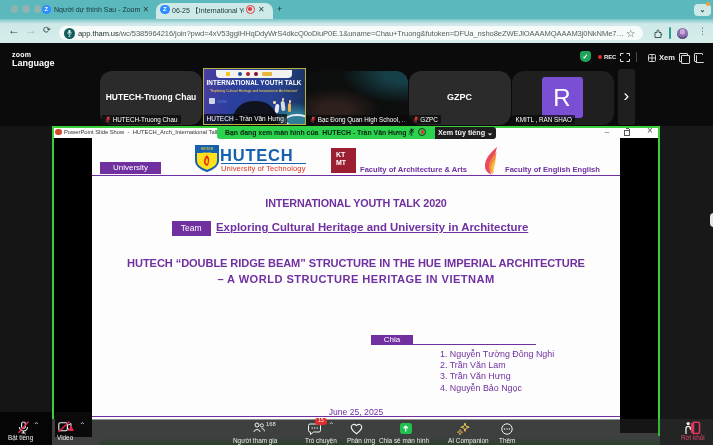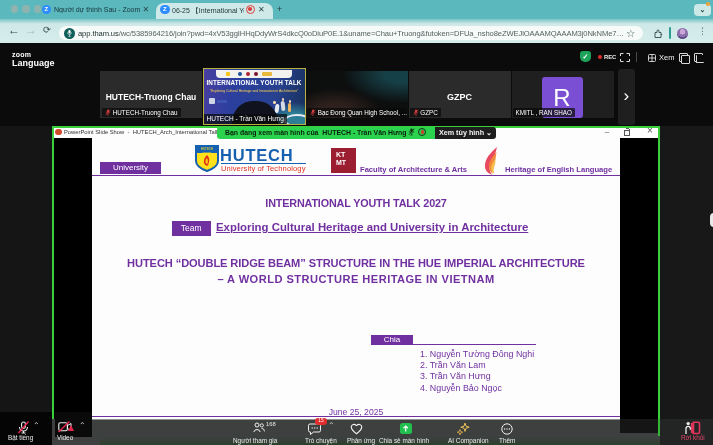--- a/index.html
+++ b/index.html
@@ -12,21 +12,21 @@
   .tabico{width:9.5px;height:9.5px;border-radius:50%;background:#2d8cff;color:#fff;font-size:6px;text-align:center;line-height:9.5px;font-weight:bold;}
   .tabtitle{font-size:7.5px;color:#17343a;white-space:nowrap;overflow:hidden;}
   .tabx{font-size:8px;color:#2c4a48;}
   #toolbar{left:0;top:19px;width:713px;height:24px;background:linear-gradient(to bottom,#79c4c6 0px,#cfe9e8 5px,#d6edeb 24px);}
   .navico{font-size:12px;color:#2f4b49;top:22.5px;}
   #urlpill{left:59px;top:26px;width:584px;height:14px;background:#f6fbfa;border-radius:7.5px;}
   #urlmic{left:63.5px;top:27.5px;width:11px;height:11px;border-radius:50%;background:#0e5e5a;color:#fff;font-size:7px;text-align:center;line-height:11px;}
   #urltext{left:78px;top:29px;width:546px;font-size:7.6px;color:#555e5d;white-space:nowrap;overflow:hidden;text-overflow:ellipsis;letter-spacing:-0.1px;}
   
   #stage{left:0;top:43px;width:713px;height:402px;background:#0b0b0b;}
-  .thumb{top:71px;height:47px;background:#2b2b2b;overflow:hidden;}
+  .thumb{top:71px;height:54px;background:#2b2b2b;overflow:hidden;border-radius:12px;}
   .thumbname{width:100%;text-align:center;color:#fff;font-weight:bold;font-size:8.5px;top:21px;}
   .badge{background:rgba(10,10,10,0.72);color:#fff;font-size:6.3px;line-height:9.5px;height:9.5px;padding:0 3px;bottom:1px;border-radius:1px;white-space:nowrap;}
   
   #gbar{left:217px;top:127px;width:218px;height:12px;background:#2bd24d;border-radius:3px 0 0 3px;color:#0a200d;font-size:6.9px;font-weight:bold;line-height:12px;white-space:nowrap;}
   #gopt{left:435px;top:126.5px;width:61px;height:12.5px;background:#1e1e1e;color:#f2f2f2;font-size:7.2px;font-weight:bold;line-height:12.5px;text-align:center;border-radius:0 3px 3px 0;white-space:nowrap;}
   
   #shareL{left:52px;top:126px;width:2px;height:311px;background:#3bd03b;}
   #shareR{left:658px;top:126px;width:2px;height:311px;background:#3bd03b;}
   #shareT{left:52px;top:126px;width:608px;height:1.5px;background:#3bd03b;}
   #ppttitle{left:54px;top:127.5px;width:604px;height:10px;background:#fdfdfd;}
@@ -91,21 +91,21 @@
 <div class="abs" style="left:604px;top:53.5px;color:#efefef;font-size:5.8px;font-weight:bold;">REC</div>
 <svg class="abs" style="left:620px;top:53px;" width="10" height="9" viewBox="0 0 10 9">
     <path d="M0.5 3 v-2.5 h3 M6.5 0.5 h3 v2.5 M9.5 6 v2.5 h-3 M3.5 8.5 h-3 v-2.5" fill="none" stroke="#e0e0e0" stroke-width="1"></path>
   </svg>
 <div class="abs" style="left:636px;top:52px;width:1px;height:10px;background:#4a4a4a;"></div>
 <svg class="abs" style="left:648px;top:53.5px;" width="8" height="8" viewBox="0 0 8 8">
     <rect x="0.5" y="0.5" width="7" height="7" rx="1" fill="none" stroke="#e0e0e0" stroke-width="0.9"></rect>
     <line x1="4" y1="0.5" x2="4" y2="7.5" stroke="#e0e0e0" stroke-width="0.9"></line>
     <line x1="0.5" y1="4" x2="7.5" y2="4" stroke="#e0e0e0" stroke-width="0.9"></line>
   </svg>
-<div class="abs" style="left:659px;top:52.5px;color:#f0f0f0;font-size:7.5px;font-weight:normal;">Xem</div>
+<div class="abs" style="left:659px;top:52.5px;color:#f0f0f0;font-size:7.5px;font-weight:bold;">Xem</div>
 <div class="abs" style="left:679px;top:53px;width:7px;height:7px;border:1px solid #d8d8d8;border-radius:1px;"></div>
 <div class="abs" style="left:681px;top:55px;width:7px;height:7px;background:#0b0b0b;border:1px solid #d8d8d8;border-radius:1px;"></div>
 <div class="abs" style="left:694px;top:53px;width:7px;height:7px;border:1px solid #d8d8d8;border-radius:1px;"></div>
 <div class="abs" style="left:696px;top:55px;width:7px;height:7px;background:#0b0b0b;border-left:1px solid #d8d8d8;border-bottom:1px solid #d8d8d8;border-radius:1px;"></div>
 
 <div class="abs thumb" style="left:100px;width:102px;">
   <div class="abs thumbname">HUTECH-Truong Chau</div>
   <div class="abs badge" style="left:2px;"><svg width="6" height="7" viewBox="0 0 6 7" style="vertical-align:-1px;">
         <rect x="2" y="0.5" width="2" height="3.2" rx="1" fill="#d84040"></rect>
         <path d="M1 2.5 a2 2 0 0 0 4 0 M3 4.8 v1.2 M2 6.2 h2" stroke="#d84040" stroke-width="0.55" fill="none"></path>
@@ -197,40 +197,40 @@
   <text x="5" y="9" font-size="7" fill="#fff" font-family="Liberation Sans" font-weight="bold">KT</text>
   <text x="5" y="17" font-size="7" fill="#fff" font-family="Liberation Sans" font-weight="bold">MT</text>
 </svg>
 <div class="abs purple" style="left:360px;top:164.5px;font-size:7.6px;font-weight:bold;white-space:nowrap;">Faculty of Architecture &amp; Arts</div>
 
 <svg class="abs" style="left:483px;top:146.5px;" width="20" height="29" viewBox="0 0 20 29">
   <path d="M14 0 q-11 9 -12 17 q-1 8 7 11 q-4 -5 -1 -11 q3.5 -6 6 -17z" fill="#e84b60"></path>
   <path d="M13.5 5 q-7 8 -7.5 13 q-0.5 6 4 9 q-2 -4.5 0.5 -9.5 q2.5 -5 3 -12.5z" fill="#f2893c"></path>
   <path d="M12.5 12 q-4 5 -4.3 8.5 q-0.3 4 2.8 6 q-1.2 -3 0.3 -6.5 q1.4 -3.4 1.2 -8z" fill="#f8c04a"></path>
 </svg>
-<div class="abs purple" style="left:505px;top:164.5px;font-size:7.6px;font-weight:bold;white-space:nowrap;">Heritage of English Language</div>
-
-<div class="abs purple" style="left:92px;top:196.5px;width:528px;text-align:center;font-weight:bold;font-size:10.8px;letter-spacing:-0.15px;">INTERNATIONAL YOUTH TALK 2027</div>
+<div class="abs purple" style="left:505px;top:164.5px;font-size:7.6px;font-weight:bold;white-space:nowrap;">Faculty of English English</div>
+
+<div class="abs purple" style="left:92px;top:196.5px;width:528px;text-align:center;font-weight:bold;font-size:10.8px;letter-spacing:-0.15px;">INTERNATIONAL YOUTH TALK 2020</div>
 <div class="abs pbox" style="left:172px;top:220.5px;width:38.5px;height:15px;font-size:8.5px;line-height:15px;">Team</div>
 <div class="abs purple" style="left:216px;top:221px;font-weight:bold;font-size:11.4px;text-decoration:underline;white-space:nowrap;">Exploring Cultural Heritage and University in Architecture</div>
 <div class="abs purple" style="left:92px;top:256.5px;width:528px;text-align:center;font-weight:bold;font-size:11.1px;letter-spacing:-0.1px;">HUTECH “DOUBLE RIDGE BEAM” STRUCTURE IN THE HUE IMPERIAL ARCHITECTURE</div>
 <div class="abs purple" style="left:92px;top:272.5px;width:528px;text-align:center;font-weight:bold;font-size:11.1px;letter-spacing:0.45px;">– A WORLD STRUCTURE HERITAGE IN VIETNAM</div>
 
 <div class="abs pbox" style="left:371px;top:334.5px;width:42px;height:10.5px;font-size:8px;line-height:10.5px;">Chia</div>
 <div class="abs" style="left:413px;top:344px;width:123px;height:1px;background:#7030a0;"></div>
-<div class="abs purple" style="left:420px;top:348.5px;font-size:8.9px;line-height:11.4px;">1. Nguyễn Tường Đông Nghi<br>2. Trần Văn Lam<br>3. Trần Văn Hưng<br>4. Nguyễn Bảo Ngọc</div>
+<div class="abs purple" style="left:440px;top:348.5px;font-size:8.9px;line-height:11.4px;">1. Nguyễn Tường Đông Nghi<br>2. Trần Văn Lam<br>3. Trần Văn Hưng<br>4. Nguyễn Bảo Ngọc</div>
 <div class="abs purple" style="left:92px;top:406.5px;width:528px;text-align:center;font-size:8.6px;">June 25, 2025</div>
 <div class="abs" style="left:92px;top:416.2px;width:528px;height:1.2px;background:#7030a0;"></div>
 
 <div class="abs" id="gbar"><span style="margin-left:8px;">Bạn đang xem màn hình của&nbsp; HUTECH - Trần Văn Hưng</span> <svg width="7" height="8" viewBox="0 0 6 7" style="vertical-align:-1px;">
       <rect x="2" y="0.5" width="2" height="3.2" rx="1" fill="#12270f"></rect>
       <path d="M1 2.5 a2 2 0 0 0 4 0 M3 4.8 v1.2 M2 6.2 h2" stroke="#12270f" stroke-width="0.55" fill="none"></path>
       <line x1="0.6" y1="6" x2="5.4" y2="0.6" stroke="#12270f" stroke-width="0.7"></line>
     </svg><span style="display:inline-block;width:6px;height:6px;border:1.1px solid #173318;border-radius:50%;position:relative;top:1px;margin-left:3px;"><span style="position:absolute;left:1.3px;top:1.3px;width:3.4px;height:3.4px;background:#d03c2f;border-radius:50%;"></span></span></div>
-<div class="abs" id="gopt">Xem tùy hình ⌄</div>
+<div class="abs" id="gopt">Xem tùy tiếng ⌄</div>
 
 <div class="abs" style="left:710px;top:213px;width:6px;height:14px;background:#e8e8e8;border-radius:4px 0 0 4px;"></div>
 
 <div class="abs" id="btoolbar"></div>
 <div class="abs" style="left:92px;top:419px;width:528px;height:1.3px;background:#8f9391;"></div>
 <div class="abs" style="left:0px;top:412px;width:52px;height:33px;background:#050505;"></div>
 <div class="abs" style="left:55px;top:412px;width:37px;height:25px;background:#0a0a0a;"></div>
 <div class="abs" style="left:620px;top:419px;width:40px;height:14px;background:#141514;"></div>
 <div class="abs" style="left:660px;top:419px;width:53px;height:26px;background:#232525;"></div>
 <div class="abs" style="left:100px;top:437px;width:560px;height:8px;background:linear-gradient(to bottom,rgba(35,58,32,0) 0%,rgba(32,64,30,0.55) 100%);"></div>

